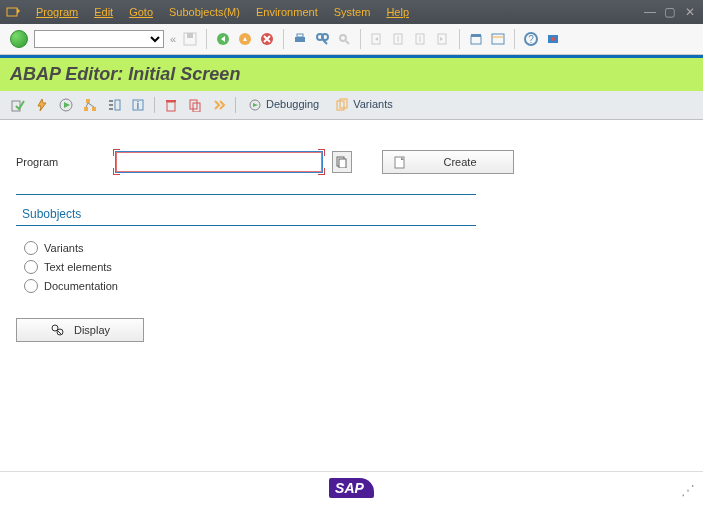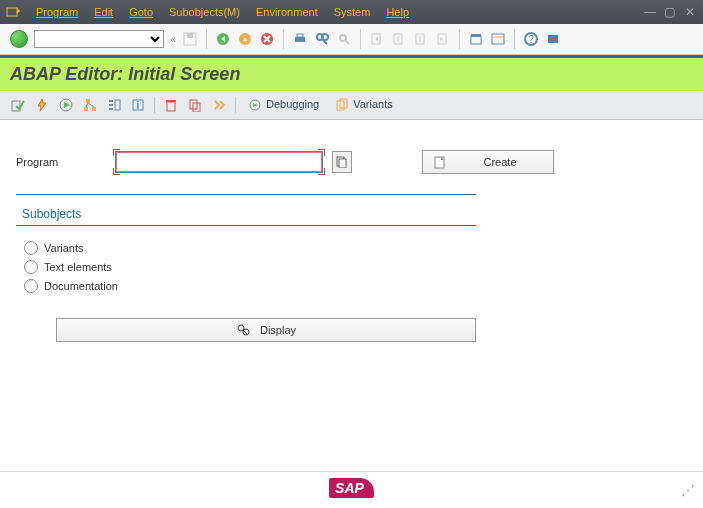--- a/index.html
+++ b/index.html
@@ -94,21 +94,21 @@
   .corner.bl { bottom:-3px; left:-3px; border-right:none; border-top:none; }
   .corner.br { bottom:-3px; right:-3px; border-left:none; border-top:none; }
 
   .search-help {
     width: 18px; height: 20px; border: 1px solid #999; background: #f0f0f0;
     display:flex; align-items:center; justify-content:center;
   }
   .btn {
     border: 1px solid #999; background: linear-gradient(#fdfdfd,#ececec);
     height: 22px; display:flex; align-items:center; gap:10px;
-    padding: 0 8px; cursor:pointer; min-width: 100px; justify-content: center; margin-left: 40px;
+    padding: 0 8px; cursor:pointer; min-width: 100px; justify-content: center;
   }
   .btn.create { min-width: 110px; justify-content: flex-start; padding: 0 10px; }
   .btn.create .lbl { flex:1; text-align:center; }
   .btn.action { min-width: 110px; }
 
   .groupbox {
     margin-top: 20px;
     width: 460px;
     border-top: 1px solid #1a6fa5;
     padding-top: 8px;
@@ -119,28 +119,28 @@
   }
   .radio-list { padding: 10px 8px 16px 8px; }
   .radio-row { display:flex; align-items:center; gap:6px; margin: 5px 0; color:#333; }
   .radio {
     width:12px; height:12px; border:1px solid #888; border-radius:50%;
     display:flex; align-items:center; justify-content:center;
   }
   .radio.sel { border-color:#1a6fa5; }
   .radio.sel .dot { width:6px; height:6px; border-radius:50%; background:#1a6fa5; }
 
-  .action-row { display:flex; gap:30px; margin-top: 4px; flex-direction: column; }
+  .action-row { display:flex; gap:30px; margin-top: 4px; }
 
   .footer {
     position: absolute; bottom: 10px; left: 0; right: 0;
     text-align: center; border-top: 1px solid #ddd; padding-top: 6px;
   }
   .sap-logo {
-    display:inline-block; background:#be185d; color:#fff;
+    display:inline-block; background:#4c1d95; color:#fff;
     font-weight:bold; font-style:italic; padding:2px 10px 2px 6px;
     border-radius: 2px 14px 2px 2px; font-size: 14px;
   }
   .resize { position:absolute; right:8px; bottom:10px; color:#999; font-size:14px; }
 </style>
 </head>
 <body>
 
 <div class="titlebar">
   <span class="menu-icon">

